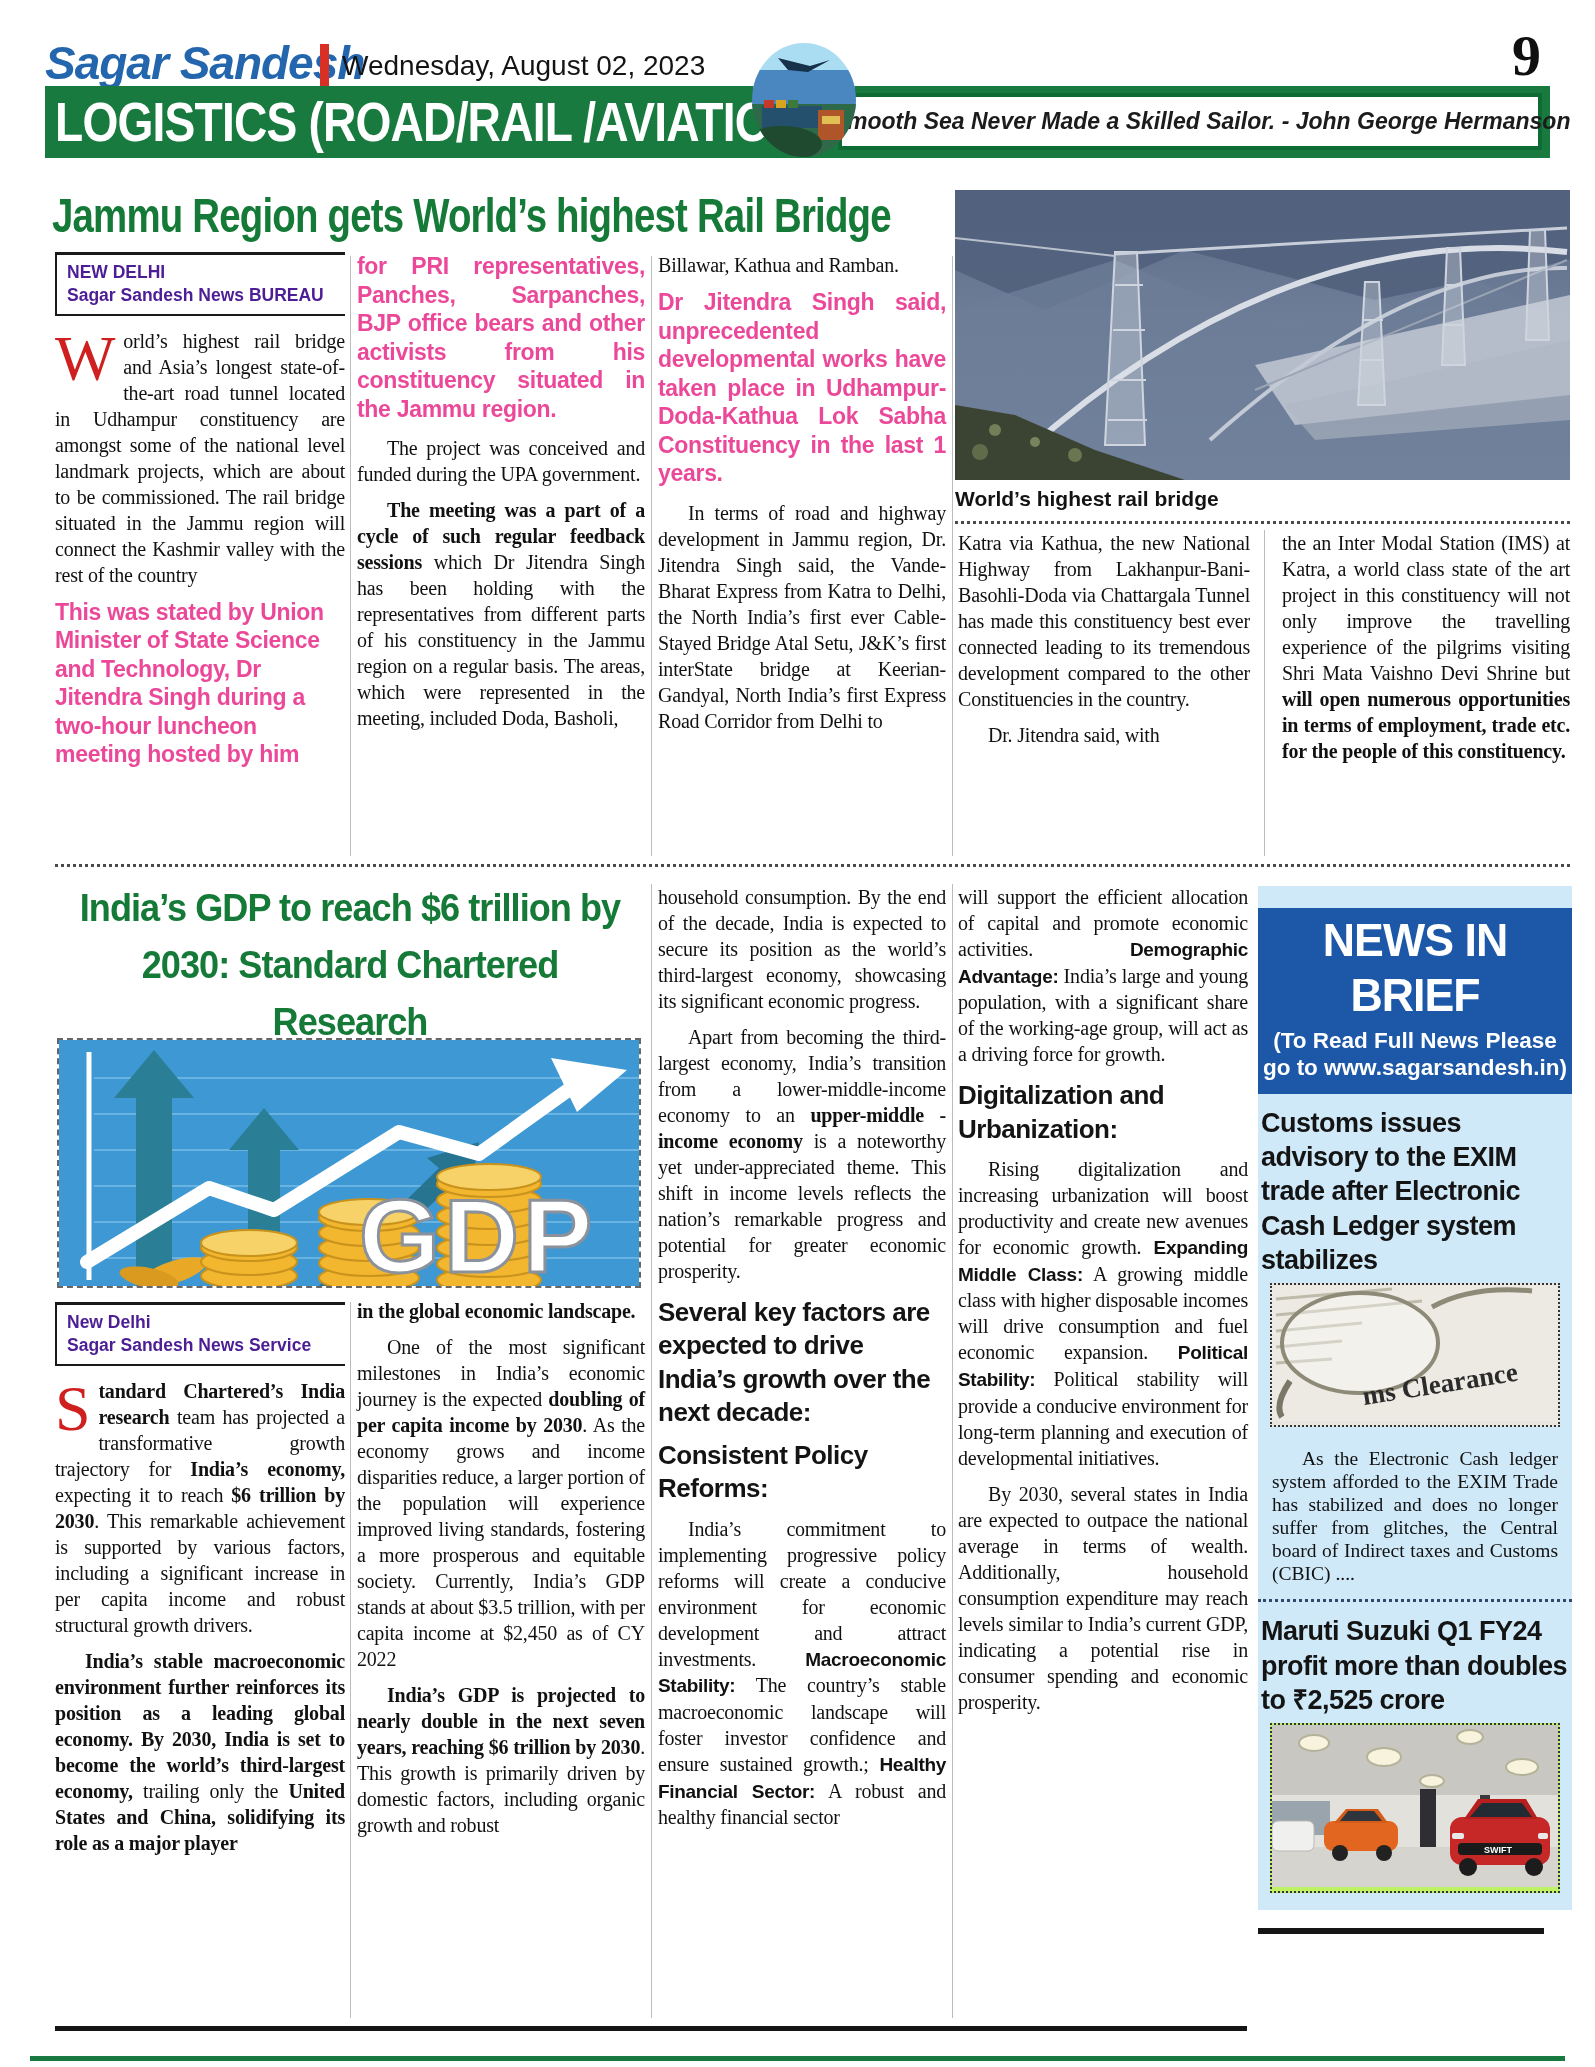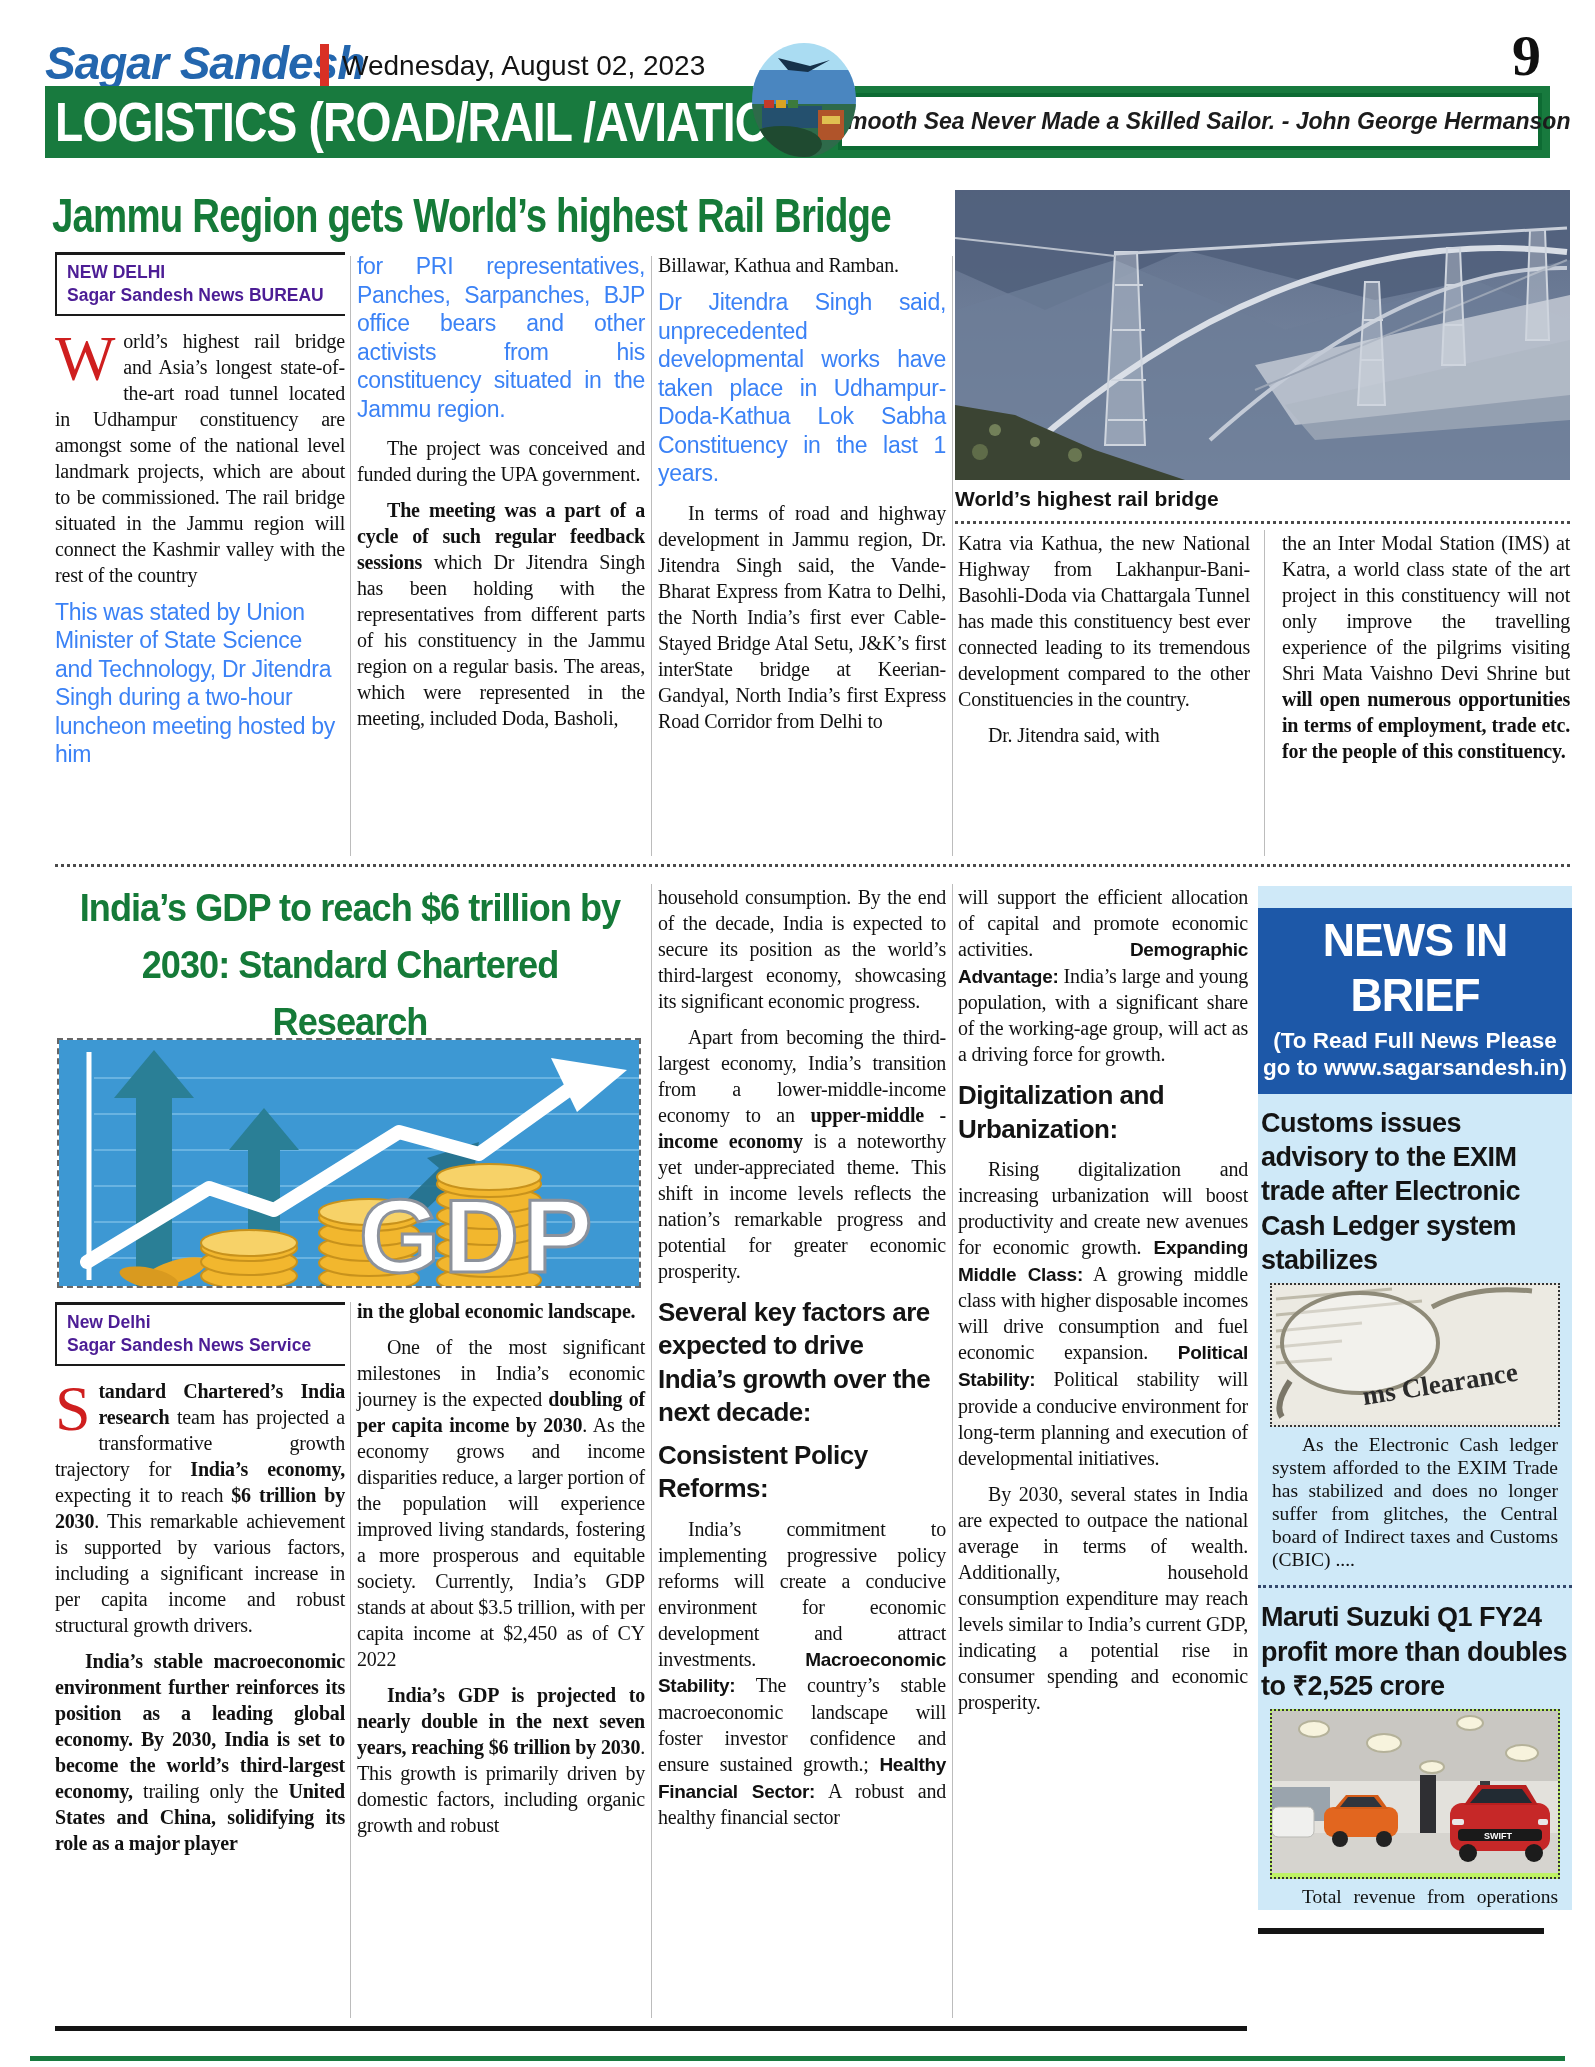--- a/index.html
+++ b/index.html
@@ -23,21 +23,21 @@
               font-size:23px;color:#1c1c1c;white-space:nowrap;}
   .logo{left:748px;top:40px;width:112px;height:120px;}
 
   
   .headline-green{color:#157a38;font-family:"Liberation Sans",sans-serif;font-weight:bold;}
   .a1-headline{left:52px;top:188px;font-size:48px;white-space:nowrap;
                transform:scaleX(0.8);transform-origin:left top;letter-spacing:-1px;}
   .col{position:absolute;width:288px;}
   .body{font-size:20px;line-height:1.3;text-align:justify;margin:0 0 10px 0;letter-spacing:-0.2px;}
   .indent{text-indent:30px;}
-  .blue-lead{font-family:"Liberation Sans",sans-serif;font-weight:normal;color:#3b82f6;
+  .blue-lead{font-family:"Liberation Sans",sans-serif;font-weight:bold;color:#ec4899;
              font-size:22px;line-height:1.24;text-align:justify;margin:0 0 12px 0;letter-spacing:-0.3px;}
   .sb{font-family:"Liberation Sans",sans-serif;font-weight:bold;font-size:0.95em;letter-spacing:-0.3px;}
   .subhead{font-family:"Liberation Sans",sans-serif;font-weight:bold;font-size:26px;line-height:1.28;
            margin:12px 0 10px 0;color:#141414;letter-spacing:-0.5px;}
   .dropcap{float:left;font-size:64px;line-height:50px;color:#cf1f1f;margin:6px 8px 0 0;font-weight:400;}
   .dateline-box{border-top:3px solid #1a1a1a;border-left:2px solid #1a1a1a;border-bottom:2px solid #1a1a1a;
                 padding:6px 10px 7px;margin-bottom:12px;font-family:"Liberation Sans",sans-serif;
                 font-weight:bold;font-size:17.5px;line-height:1.3;color:#4c1d95;}
   .vsep{position:absolute;width:1px;background:#bcbcbc;}
   .dotted-rule{position:absolute;border-top:3px dotted #4a4a4a;height:0;}
@@ -55,21 +55,21 @@
   .brief{left:1258px;top:886px;width:314px;height:1024px;background:#cfe9f8;overflow:hidden;}
   .brief-head{background:#1d58a8;padding:4px 4px 12px;margin-top:22px;}
   .brief-title{color:#fff;font-family:"Liberation Sans",sans-serif;font-weight:bold;font-size:47px;
                text-align:center;transform:scaleX(0.95);transform-origin:center top;letter-spacing:-1px;}
   .brief-sub{color:#fff;font-family:"Liberation Sans",sans-serif;font-weight:bold;font-size:22.5px;
              text-align:center;line-height:1.22;margin-top:5px;}
   .brief-h{margin:12px 3px 6px;font-family:"Liberation Sans",sans-serif;font-weight:bold;
            font-size:27px;line-height:1.27;color:#141414;letter-spacing:-0.5px;}
   .brief-img{margin:6px 12px;height:140px;border:2px dotted #333;overflow:hidden;background:#e8e6e0;}
   .brief-img2{height:166px;background:#bef264;}
-  .brief-body{margin:6px 14px 0;font-size:19.5px;line-height:1.18;text-align:justify;text-indent:30px;}
+  .brief-body{margin:20px 14px 0;font-size:19.5px;line-height:1.18;text-align:justify;text-indent:30px;}
   .brief-div{border-top:3px dotted #33476b;margin:14px 0 0;}
 
   .bottom-line{left:30px;top:2056px;width:1535px;height:5px;background:#187a3e;}
 </style>
 </head>
 <body>
 
 <div class="page">
 
   <div class="abs masthead">Sagar Sandesh</div>

